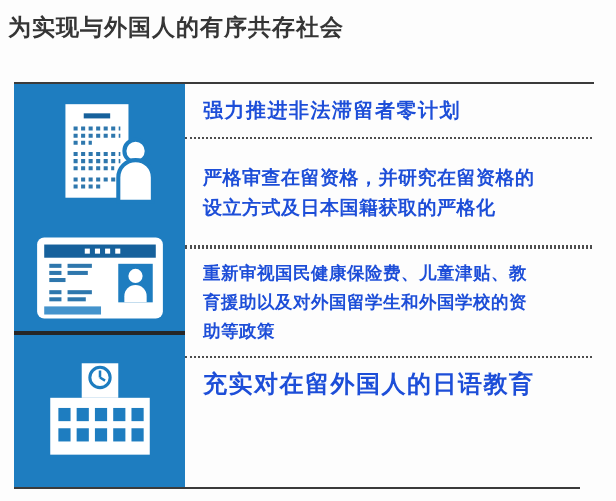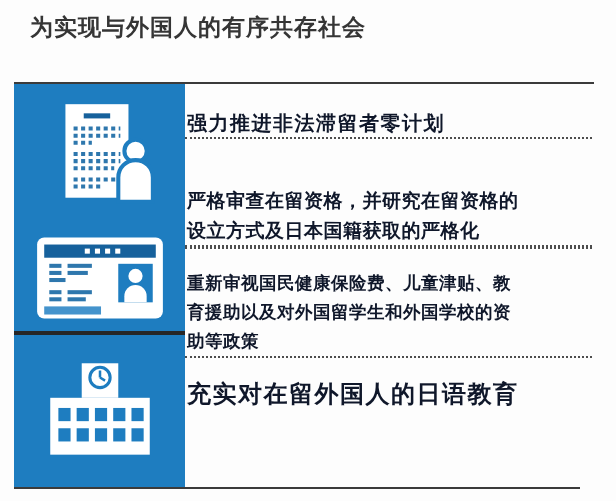--- a/index.html
+++ b/index.html
@@ -6,21 +6,21 @@
   body{
     width:616px;height:501px;
     background:#ffffff;
     font-family:"DejaVu Sans","Liberation Sans",sans-serif;
     -webkit-font-smoothing:antialiased;
   }
   .stage{position:relative;width:616px;height:501px;background:#fdfdfd;overflow:hidden;}
 
   
   .title{
-    position:absolute;left:30px;top:12px;
+    position:absolute;left:8px;top:12px;
     font-size:23px;font-weight:700;color:#353535;
     line-height:31px;letter-spacing:1px;
   }
 
   
   .top-rule{position:absolute;left:14px;top:82px;width:580px;height:2px;background:#3b3b3b;}
   .bottom-rule{position:absolute;left:14px;top:487px;width:566px;height:2px;background:#3b3b3b;}
 
   
   .main{position:absolute;left:14px;top:84px;width:580px;height:403px;display:flex;}
@@ -28,21 +28,21 @@
   
   .icon-col{width:171px;display:flex;flex-direction:column;}
   .icon-block-top{height:247px;background:#1E7DC0;display:flex;flex-direction:column;align-items:center;}
   .col-divider{height:4px;background:#262626;}
   .icon-block-bottom{flex:1;background:#1E7DC0;display:flex;align-items:center;justify-content:center;}
   .icon-slot-1{height:140px;display:flex;align-items:center;justify-content:center;}
   .icon-slot-2{flex:1;display:flex;align-items:center;justify-content:center;}
 
   
   .text-col{flex:1;display:flex;flex-direction:column;background:#fdfdfd;}
-  .row{padding-left:2px;display:flex;align-items:flex-end;color:#0f172a;}
+  .row{padding-left:18px;display:flex;align-items:center;color:#1d4ed8;}
   .row .txt{display:block;}
   .row-1{height:53px;font-size:20px;font-weight:700;letter-spacing:1.5px;}
   .row-2{height:106px;font-size:19px;font-weight:600;line-height:30px;letter-spacing:0.5px;}
   .row-2 .txt{max-width:341px;}
   .row-3{height:77px;font-size:19px;font-weight:600;line-height:30px;letter-spacing:0.5px;}
   .row-3 .txt{max-width:341px;}
   .row-4{height:107px;font-size:17.5px;font-weight:600;line-height:29px;letter-spacing:0.5px;}
   .row-4 .txt{max-width:333px;}
   .row-5{height:52px;font-size:24px;font-weight:700;letter-spacing:1.5px;}
   .sep{border-top:2px dotted #4d4d4d;height:0;margin-right:2px;}

